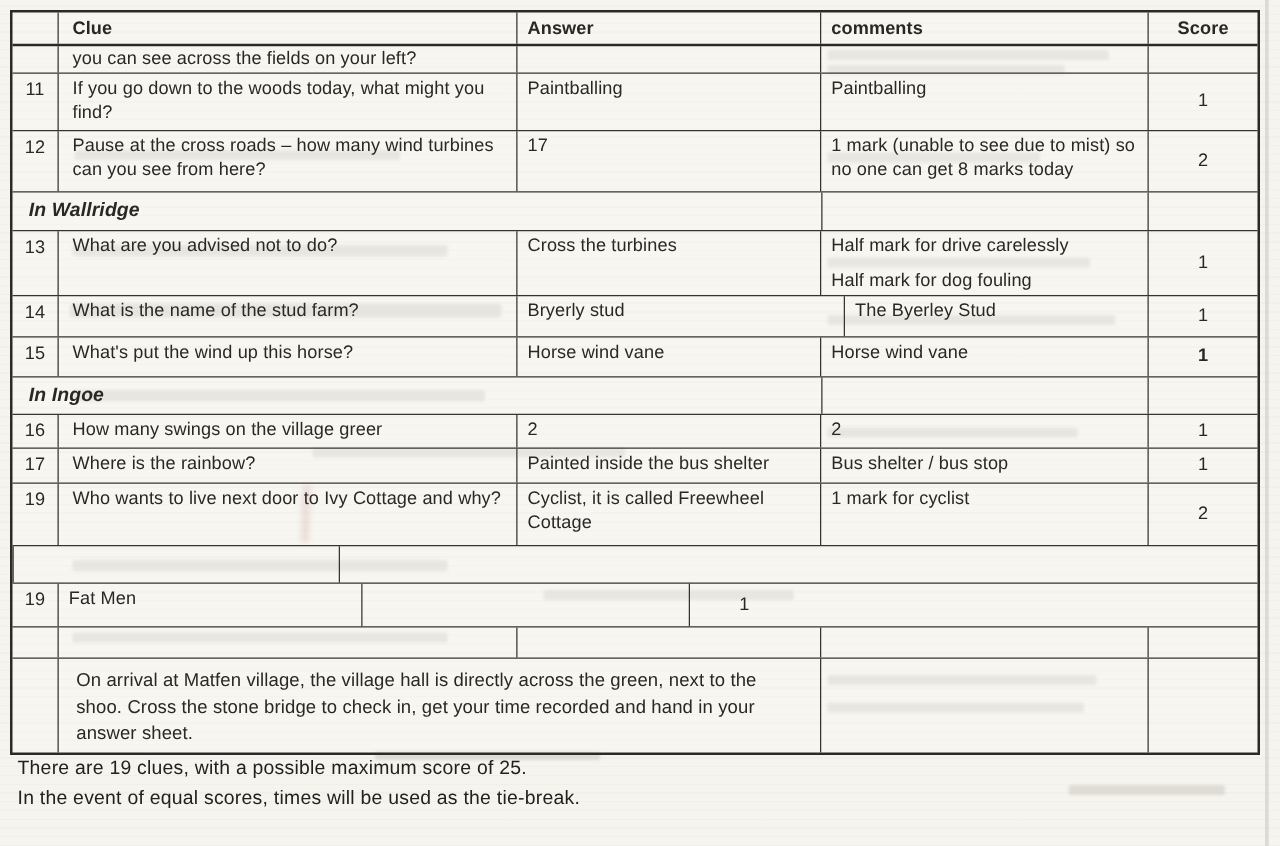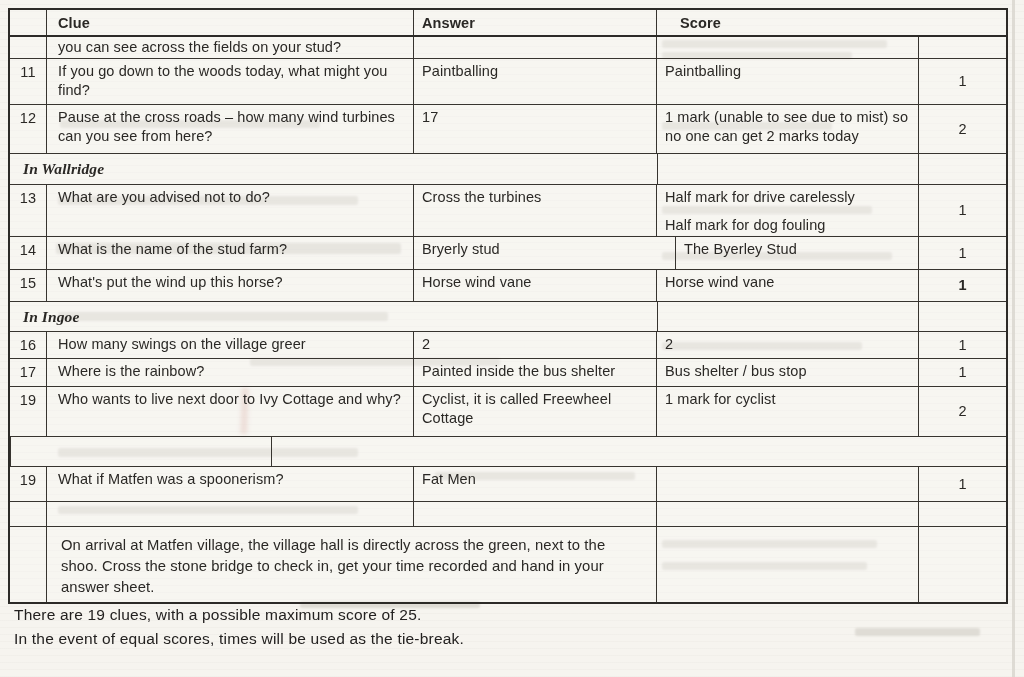--- a/index.html
+++ b/index.html
@@ -32,21 +32,20 @@
   .num   { width:37px; text-align:center; padding:4px 2px; flex-shrink:0; }
   .clue  { width:367px; padding-left:11px; flex-shrink:0; }
   .answer{ width:243px; flex-shrink:0; }
   .comments{ width:262px; flex-shrink:0; }
   .score { width:87px; display:flex; align-items:center; justify-content:center; flex-shrink:0; }
   .th { font-weight:bold; padding-top:4px; }
   .section-cell {
     width:647px; flex-shrink:0; font-weight:bold; font-style:italic;
     font-size:15.5px; padding-left:13px; display:flex; align-items:center;
     border-right:none;
-    font-family:Liberation Serif, serif;
   }
   .note-cell {
     width:610px; flex-shrink:0; padding:8px 14px 6px 14px;
     font-size:14.8px; line-height:1.42;
   }
   .comment-line2 { margin-top:9px; }
   .footnote { position:absolute; left:14px; font-size:15.5px; color:#232120; letter-spacing:0.2px; }
   .footnote.l1 { top:606px; }
   .footnote.l2 { top:630px; }
   
@@ -89,44 +88,45 @@
   <div class="ghost" style="left:855px; top:628px; width:125px; height:8px;"></div>
   <div class="pink-smudge"></div>
   <div class="edge-shadow"></div>
 
   <div class="quiz-table">
 
     <div class="row header" style="height:27px">
       <div class="cell num th"></div>
       <div class="cell clue th">Clue</div>
       <div class="cell answer th">Answer</div>
+      <div class="cell comments th">comments</div>
       <div class="cell score th">Score</div>
     </div>
 
     <div class="row" style="height:22px">
       <div class="cell num"></div>
-      <div class="cell clue" style="padding-top:1px">you can see across the fields on your stud?</div>
+      <div class="cell clue" style="padding-top:1px">you can see across the fields on your left?</div>
       <div class="cell answer"></div>
       <div class="cell comments"></div>
       <div class="cell score"></div>
     </div>
 
     <div class="row" style="height:46px">
       <div class="cell num">11</div>
       <div class="cell clue">If you go down to the woods today, what might you find?</div>
       <div class="cell answer">Paintballing</div>
       <div class="cell comments">Paintballing</div>
       <div class="cell score">1</div>
     </div>
 
     <div class="row" style="height:49px">
       <div class="cell num">12</div>
       <div class="cell clue">Pause at the cross roads – how many wind turbines can you see from here?</div>
       <div class="cell answer">17</div>
-      <div class="cell comments">1 mark (unable to see due to mist) so no one can get 2 marks today</div>
+      <div class="cell comments">1 mark (unable to see due to mist) so no one can get 8 marks today</div>
       <div class="cell score">2</div>
     </div>
 
     <div class="row" style="height:31px">
       <div class="cell section-cell">In Wallridge</div>
       <div class="cell comments" style="border-left:1.6px solid #37342f"></div>
       <div class="cell score"></div>
     </div>
 
     <div class="row" style="height:52px">
@@ -188,21 +188,20 @@
       <div class="cell score">2</div>
     </div>
 
     <div class="row" style="height:30px">
       <div class="cell comments" style="border-left:1.6px solid #37342f"></div>
       <div class="cell score"></div>
     </div>
 
     <div class="row" style="height:35px">
       <div class="cell num">19</div>
-      <div class="cell clue">What if Matfen was a spoonerism?</div>
       <div class="cell answer">Fat Men</div>
       <div class="cell comments"></div>
       <div class="cell score">1</div>
     </div>
 
     <div class="row" style="height:25px">
       <div class="cell num"></div>
       <div class="cell clue"></div>
       <div class="cell answer"></div>
       <div class="cell comments"></div>

